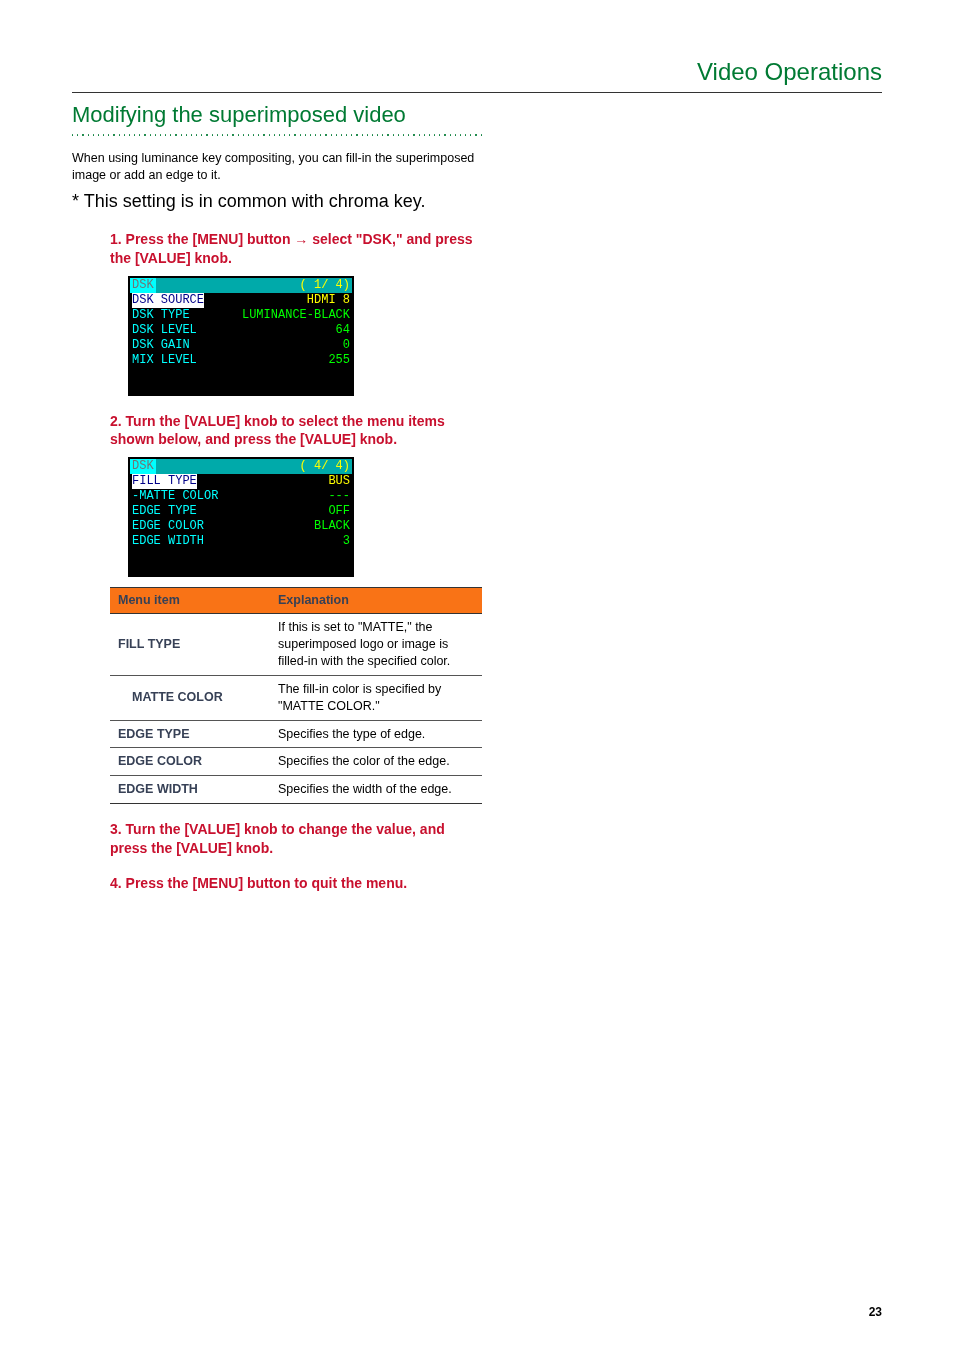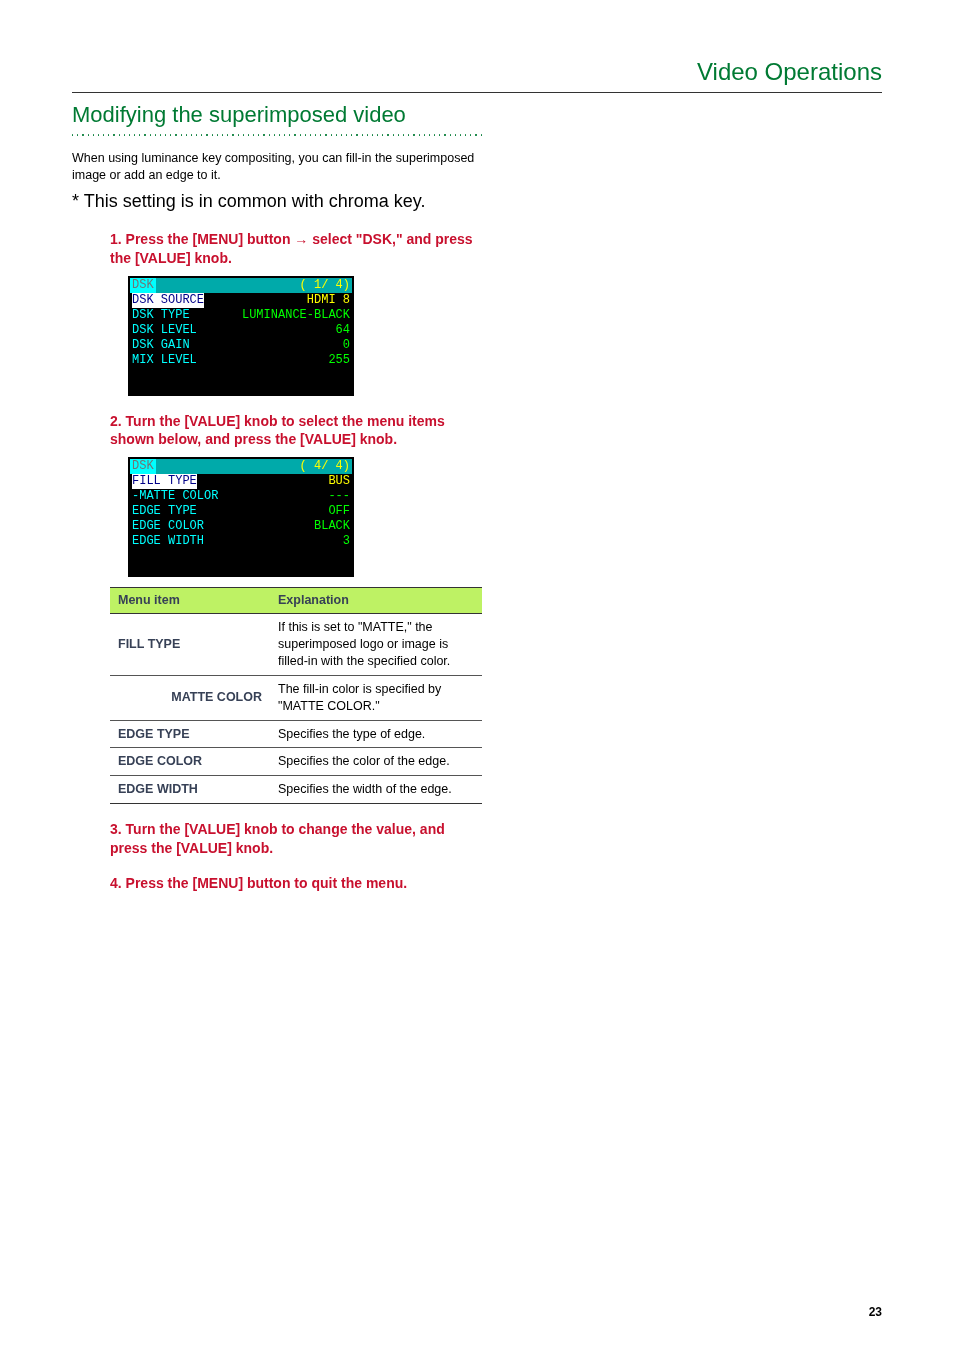--- a/index.html
+++ b/index.html
@@ -108,21 +108,21 @@
   .menu-img .row .v-g { color:#0f0; }
   .menu-img .row.sel .k { background:#fff; color:#008; }
 
   table.menu-table {
     width: 100%;
     border-collapse: collapse;
     font-size: 12.5px;
     margin: 10px 0 16px 0;
   }
   table.menu-table th {
-    background: #bef264;
+    background: #f97316;
     color: #374156;
     font-weight: 700;
     text-align: left;
     padding: 4px 8px;
     border-top: 1.5px solid #333;
     border-bottom: 1.5px solid #333;
   }
   table.menu-table td {
     padding: 5px 8px;
     border-bottom: 1px solid #555;
@@ -131,21 +131,20 @@
   table.menu-table tr:last-child td {
     border-bottom: 1.5px solid #333;
   }
   table.menu-table td.mi {
     color: #374156;
     font-weight: 700;
     width: 130px;
   }
   table.menu-table td.mi.indent {
     padding-left: 22px;
-    text-align: right;
   }
   .page-num {
     position: absolute;
     bottom: 30px;
     right: 72px;
     font-weight: 700;
     font-size: 12px;
   }
 </style>
 </head>

